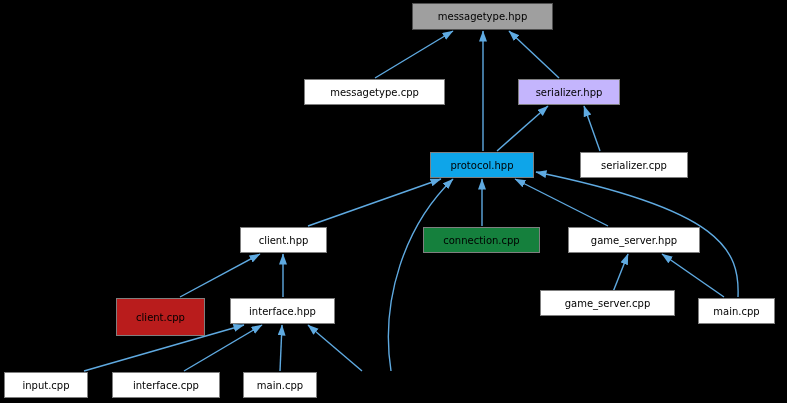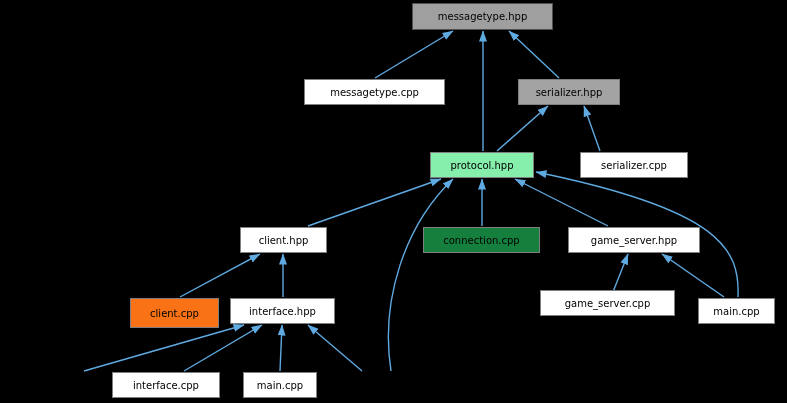--- a/index.html
+++ b/index.html
@@ -39,25 +39,26 @@
       <path d="M611,297 L628,254" fill="none" stroke="#5faae1" stroke-width="1.4" marker-end="url(#arrow)"></path>
       <path d="M724,297 L662,254" fill="none" stroke="#5faae1" stroke-width="1.4" marker-end="url(#arrow)"></path>
       <path d="M84,371 L244,325" fill="none" stroke="#5faae1" stroke-width="1.4" marker-end="url(#arrow)"></path>
       <path d="M184,371 L262,325" fill="none" stroke="#5faae1" stroke-width="1.4" marker-end="url(#arrow)"></path>
       <path d="M280,371 L282,325" fill="none" stroke="#5faae1" stroke-width="1.4" marker-end="url(#arrow)"></path>
       <path d="M362,371 L308,325" fill="none" stroke="#5faae1" stroke-width="1.4" marker-end="url(#arrow)"></path>
     </svg>
 
 <div class="node" style="left: 412px; top: 3px; width: 141px; height: 27px; background: rgb(159, 159, 159); border: 1px solid rgb(79, 79, 79); color: rgb(0, 0, 0);">messagetype.hpp</div>
     <div class="node" style="left: 304px; top: 79px; width: 141px; height: 26px; background: rgb(255, 255, 255); border: 1px solid rgb(127, 127, 127); color: rgb(0, 0, 0);">messagetype.cpp</div>
-    <div class="node" style="left: 518px; top: 79px; width: 102px; height: 26px; background: #a3a3a3; border: 1px solid rgb(127, 127, 127); color: rgb(0, 0, 0);">serializer.hpp</div>
-    <div class="node" style="left: 430px; top: 152px; width: 104px; height: 26px; background: #86efac; border: 1px solid rgb(127, 127, 127); color: rgb(0, 0, 0);">protocol.hpp</div>
+    <div class="node" style="left: 518px; top: 79px; width: 102px; height: 26px; background: #c4b5fd; border: 1px solid rgb(127, 127, 127); color: rgb(0, 0, 0);">serializer.hpp</div>
+    <div class="node" style="left: 430px; top: 152px; width: 104px; height: 26px; background: #0ea5e9; border: 1px solid rgb(127, 127, 127); color: rgb(0, 0, 0);">protocol.hpp</div>
     <div class="node" style="left: 580px; top: 152px; width: 108px; height: 26px; background: rgb(255, 255, 255); border: 1px solid rgb(127, 127, 127); color: rgb(0, 0, 0);">serializer.cpp</div>
     <div class="node" style="left: 240px; top: 227px; width: 87px; height: 26px; background: rgb(255, 255, 255); border: 1px solid rgb(127, 127, 127); color: rgb(0, 0, 0);">client.hpp</div>
     <div class="node" style="left: 423px; top: 227px; width: 117px; height: 26px; background: #15803d; border: 1px solid rgb(127, 127, 127); color: rgb(0, 0, 0);">connection.cpp</div>
     <div class="node" style="left: 568px; top: 227px; width: 132px; height: 26px; background: rgb(255, 255, 255); border: 1px solid rgb(127, 127, 127); color: rgb(0, 0, 0);">game_server.hpp</div>
-    <div class="node" style="left: 130px; top: 298px; width: 89px; height: 30px; background: #f97316; border: 1px solid rgb(127, 127, 127); color: rgb(0, 0, 0);">client.cpp</div>
+    <div class="node" style="left: 116px; top: 298px; width: 89px; height: 38px; background: #b91c1c; border: 1px solid rgb(127, 127, 127); color: rgb(0, 0, 0);">client.cpp</div>
     <div class="node" style="left: 230px; top: 298px; width: 105px; height: 26px; background: rgb(255, 255, 255); border: 1px solid rgb(127, 127, 127); color: rgb(0, 0, 0);">interface.hpp</div>
     <div class="node" style="left: 540px; top: 290px; width: 135px; height: 26px; background: rgb(255, 255, 255); border: 1px solid rgb(127, 127, 127); color: rgb(0, 0, 0);">game_server.cpp</div>
     <div class="node" style="left: 698px; top: 298px; width: 77px; height: 26px; background: rgb(255, 255, 255); border: 1px solid rgb(127, 127, 127); color: rgb(0, 0, 0);">main.cpp</div>
+    <div class="node" style="left: 4px; top: 372px; width: 84px; height: 26px; background: rgb(255, 255, 255); border: 1px solid rgb(127, 127, 127); color: rgb(0, 0, 0);">input.cpp</div>
     <div class="node" style="left: 112px; top: 372px; width: 108px; height: 26px; background: rgb(255, 255, 255); border: 1px solid rgb(127, 127, 127); color: rgb(0, 0, 0);">interface.cpp</div>
     <div class="node" style="left: 243px; top: 372px; width: 74px; height: 26px; background: rgb(255, 255, 255); border: 1px solid rgb(127, 127, 127); color: rgb(0, 0, 0);">main.cpp</div>
   </div>
 
 </body></html>

